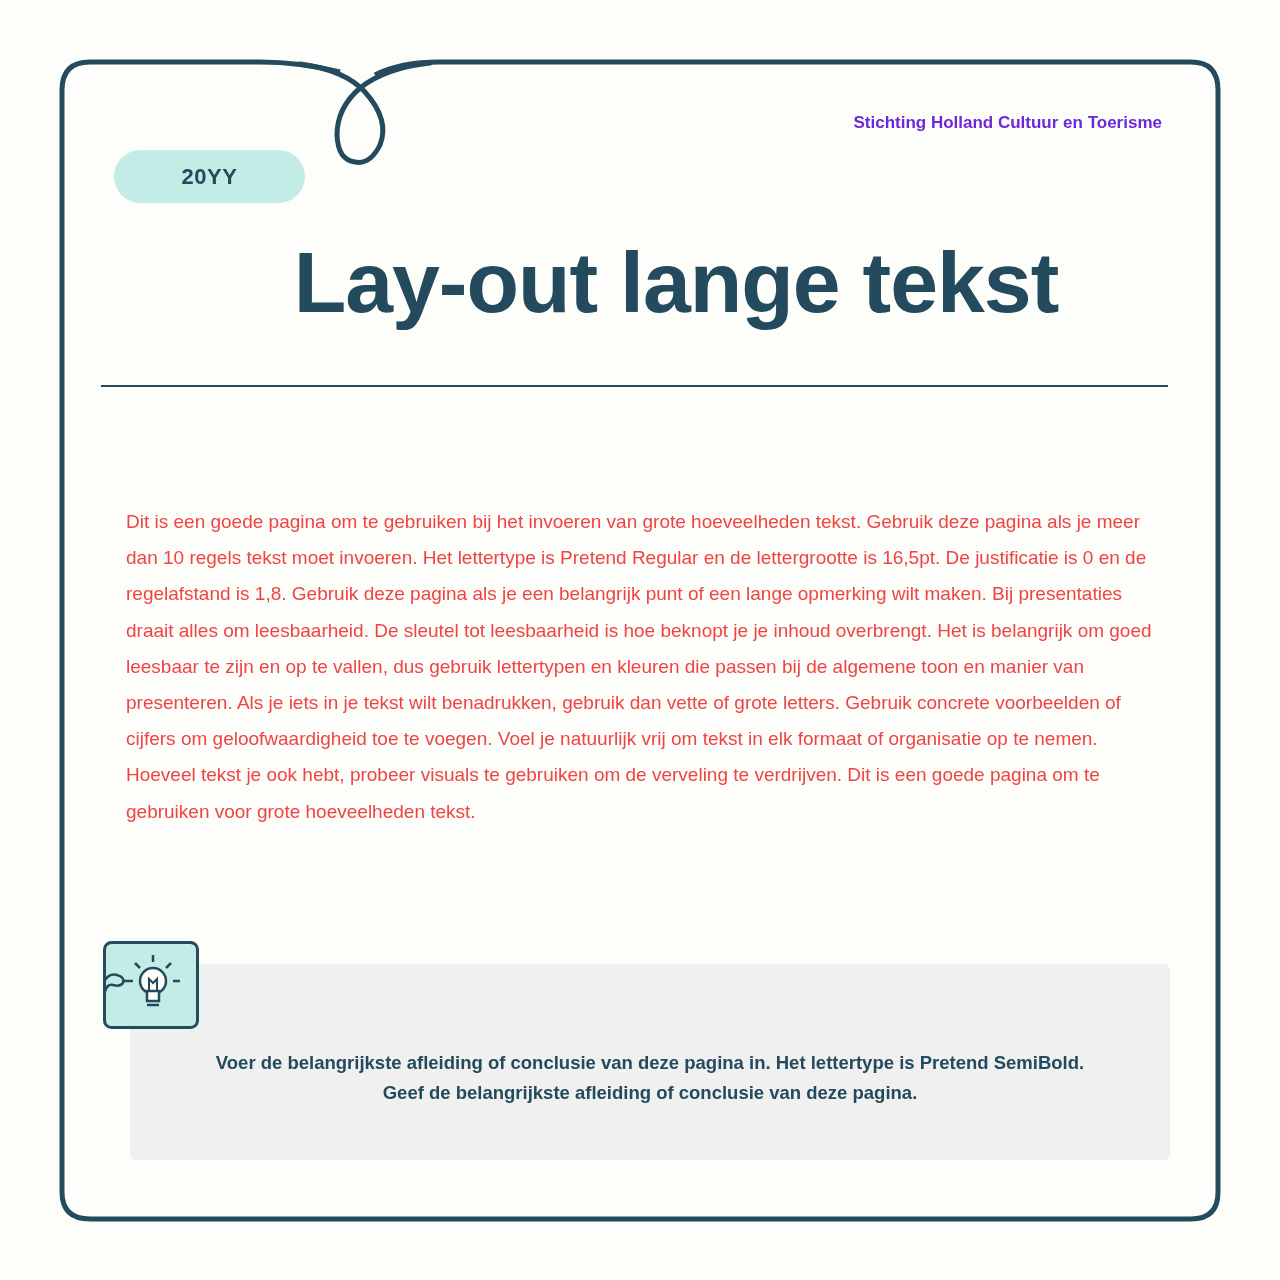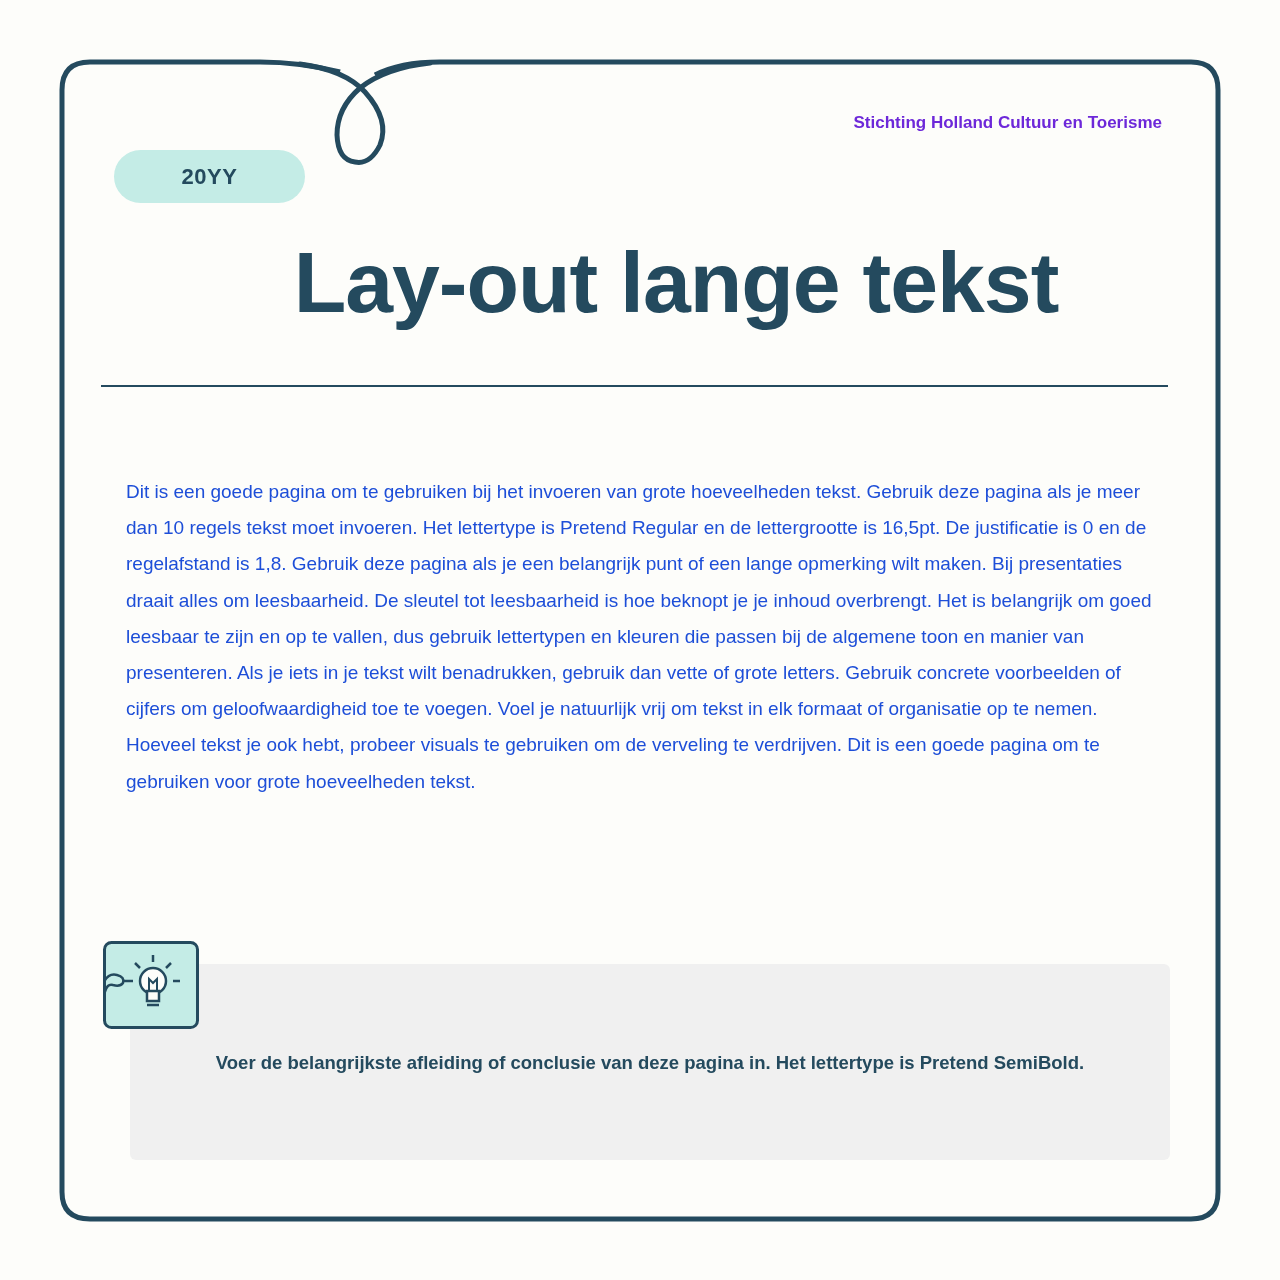--- a/index.html
+++ b/index.html
@@ -17,22 +17,22 @@
   .org {
     position:absolute; right:118px; top:113px; font-size:17px; font-weight:bold; color:#6d28d9;
     white-space:nowrap;
   }
   .title {
     position:absolute; left:0; width:1280px; top:232px; text-align:center;
     font-size:86px; font-weight:bold; color:#244a5e; letter-spacing:-1px; line-height:100px;margin-left:36px;
   }
   .rule { position:absolute; left:101px; width:1067px; top:385px; height:2px; background:#244a5e; }
   .body-text {
-    position:absolute; left:126px; width:1040px; top:474px;
-    font-size:19px; line-height:36.2px; color:#1d4ed8;
+    position:absolute; left:126px; width:1040px; top:504px;
+    font-size:19px; line-height:36.2px; color:#ef4444;
   }
   .callout {
     position:absolute; left:130px; top:964px; width:1040px; height:196px;
     background:#f0f0f0; border-radius:6px;
   }
   .callout-text {
     position:absolute; left:130px; width:1040px; top:1036px; text-align:center;
     font-size:18.5px; line-height:30px; font-weight:bold; color:#244a5e;margin-top:12px;
   }
   .icon-box {
@@ -56,20 +56,21 @@
 <div class="title">Lay-out lange tekst</div>
 
 <div class="rule"></div>
 
 <div class="body-text">Dit is een goede pagina om te gebruiken bij het invoeren van grote hoeveelheden tekst. Gebruik deze pagina als je meer dan 10 regels tekst moet invoeren. Het lettertype is Pretend Regular en de lettergrootte is 16,5pt. De justificatie is 0 en de regelafstand is 1,8. Gebruik deze pagina als je een belangrijk punt of een lange opmerking wilt maken. Bij presentaties draait alles om leesbaarheid. De sleutel tot leesbaarheid is hoe beknopt je je inhoud overbrengt. Het is belangrijk om goed leesbaar te zijn en op te vallen, dus gebruik lettertypen en kleuren die passen bij de algemene toon en manier van presenteren. Als je iets in je tekst wilt benadrukken, gebruik dan vette of grote letters. Gebruik concrete voorbeelden of cijfers om geloofwaardigheid toe te voegen. Voel je natuurlijk vrij om tekst in elk formaat of organisatie op te nemen. Hoeveel tekst je ook hebt, probeer visuals te gebruiken om de verveling te verdrijven. Dit is een goede pagina om te gebruiken voor grote hoeveelheden tekst.</div>
 
 <div class="callout"></div>
 
 <div class="callout-text">
   <div>Voer de belangrijkste afleiding of conclusie van deze pagina in. Het lettertype is Pretend SemiBold.</div>
+  <div>Geef de belangrijkste afleiding of conclusie van deze pagina.</div>
 </div>
 
 <svg class="icon-box" viewBox="0 0 96 88">
   <rect x="1.5" y="1.5" width="93" height="85" rx="7" fill="#c4ece6" stroke="#244a5e" stroke-width="3"></rect>
   <path d="M 1.5 40 Q 6 32 14 34 Q 22 36 20 42 Q 17 46 10 44 Q 4 42 1.5 52" fill="none" stroke="#244a5e" stroke-width="2.5"></path>
   <line x1="20" y1="40" x2="30" y2="40" stroke="#244a5e" stroke-width="2.5"></line>
   <circle cx="50" cy="40" r="13" fill="#fdfdfa" stroke="#244a5e" stroke-width="2.5"></circle>
   <rect x="44" y="50" width="12" height="10" fill="#fdfdfa" stroke="#244a5e" stroke-width="2.5"></rect>
   <line x1="44" y1="64" x2="56" y2="64" stroke="#244a5e" stroke-width="2.5"></line>
   <path d="M 46 50 L 46 38 L 50 42 L 54 38 L 54 50" fill="none" stroke="#244a5e" stroke-width="2"></path>

